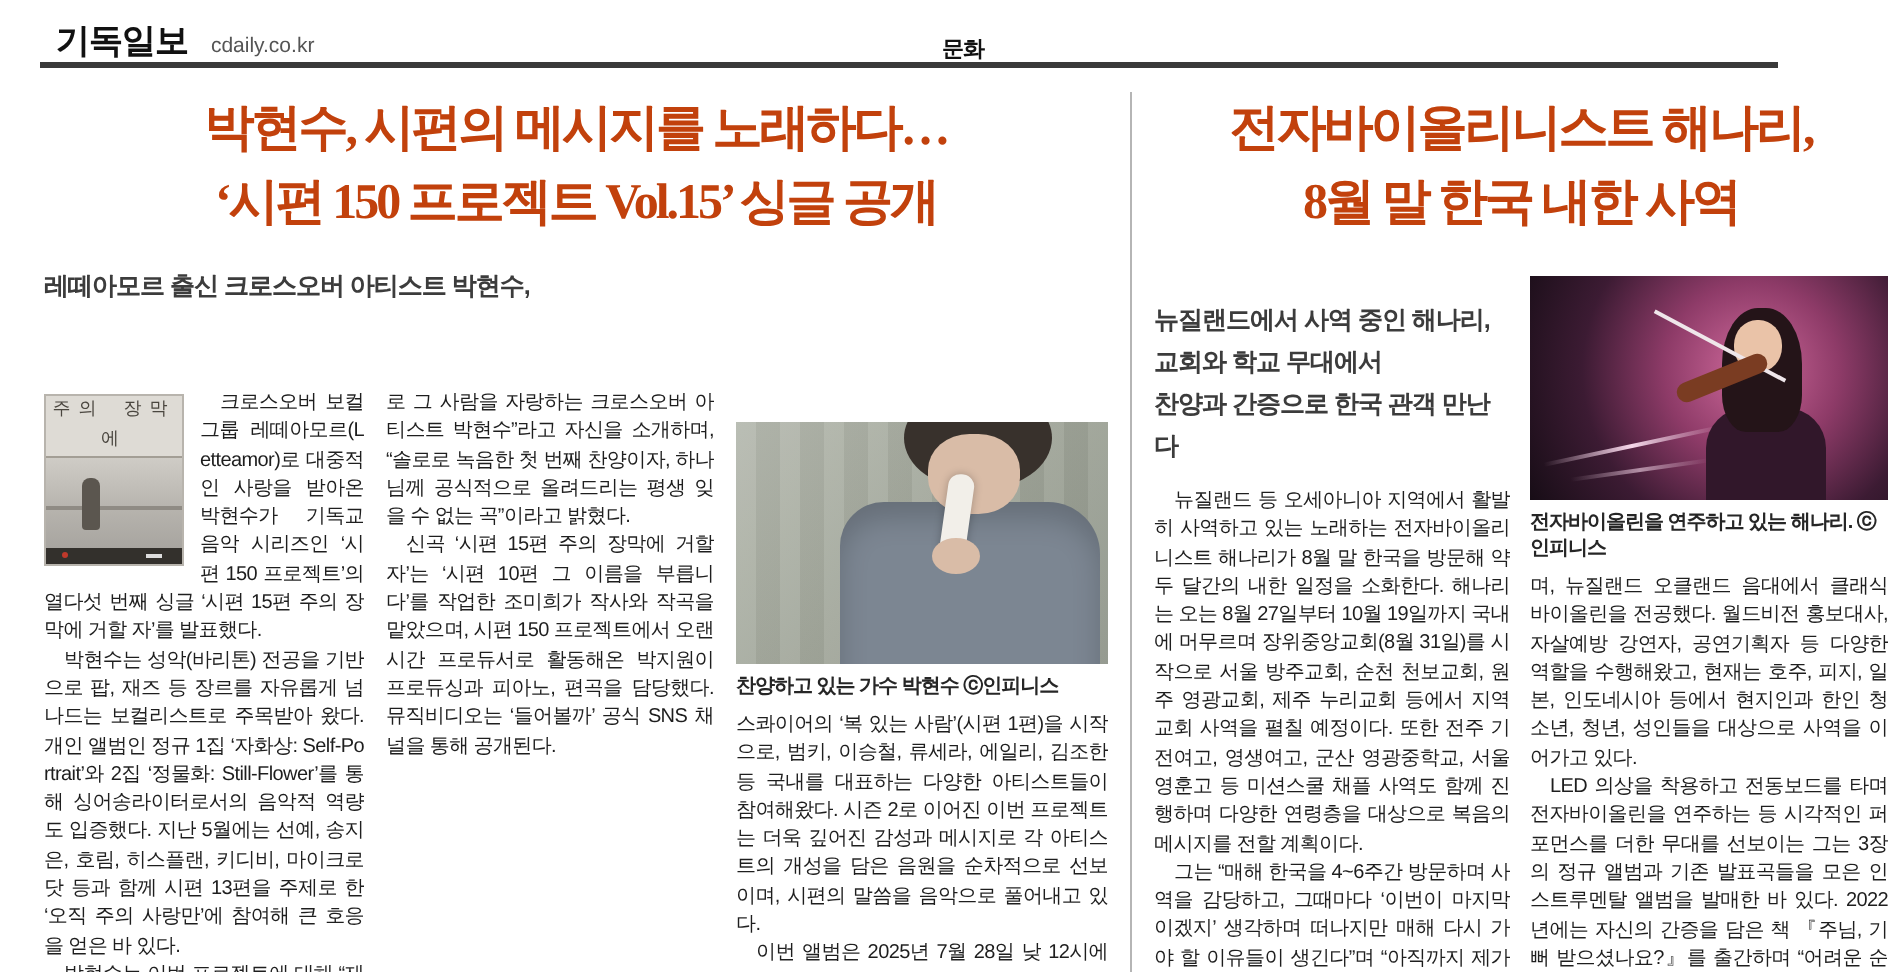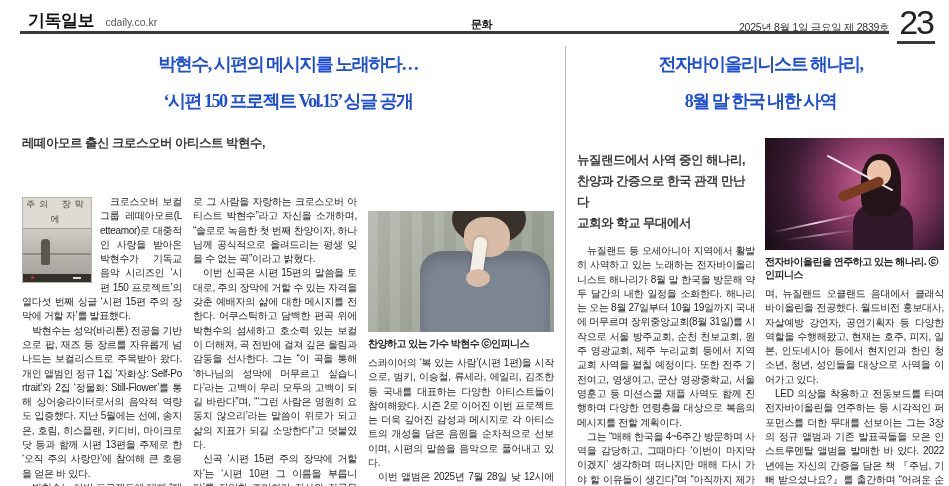--- a/index.html
+++ b/index.html
@@ -19,21 +19,21 @@
            border-bottom:3px solid #3a3a3a;padding:0 2px 2px 2px;}
   .hdr-rule{position:absolute;left:20px;right:60px;top:31px;height:3px;background:#3a3a3a;}
 
   
   .divider-v{position:absolute;left:565px;top:46px;bottom:0;width:1px;background:#b5b5b5;}
   .article-left{position:absolute;left:22px;top:42px;width:532px;height:444px;}
   .article-right{position:absolute;left:577px;top:42px;width:367px;height:444px;}
 
   .headline{margin:4px 0 0 0;text-align:center;
             font-family:"Liberation Serif","DejaVu Serif",serif;
-            font-size:18px;line-height:37px;font-weight:bold;color:#1d4ed8;letter-spacing:-1.5px;}
+            font-size:25px;line-height:37px;font-weight:bold;color:#c2410c;letter-spacing:-1.5px;}
   .lead{margin-top:13px;font-size:12.5px;line-height:21px;font-weight:bold;color:#3c3c3c;letter-spacing:-0.5px;}
 
   .body-cols{position:absolute;left:0;top:153px;display:flex;gap:11px;height:291px;overflow:hidden;}
   .colL1{width:160px;}.colL2{width:164px;}.colL3{width:186px;margin-top:16px;}
   .body-cols-r{position:absolute;left:0;top:96px;display:flex;gap:10px;height:348px;overflow:hidden;}
   .colR1{width:178px;}.colR2{width:179px;}
 
   .p{margin:0;font-size:10px;line-height:14.3px;text-align:justify;word-break:break-all;
      letter-spacing:-0.3px;color:#1e1e1e;text-indent:10px;}
   .p.cont{text-indent:0;}
@@ -91,24 +91,20 @@
 <body>
 
 <div class="page">
 
   <div class="hdr">
     <div class="mast">
       <span class="mast-name">기독일보</span>
       <span class="mast-site">cdaily.co.kr</span>
     </div>
     <div class="section">문화</div>
-    <div class="hdr-right">
-      <span class="date">2025년 8월 1일 금요일 제 2839호</span>
-      <span class="pagenum">23</span>
-    </div>
   </div>
   <div class="hdr-rule"></div>
   <div class="divider-v"></div>
 
   <section class="article-left">
     <h1 class="headline">
       <span>박현수, 시편의 메시지를 노래하다…</span><br>
       <span>‘시편 150 프로젝트 Vol.15’ 싱글 공개</span>
     </h1>
     <div class="lead">
@@ -131,21 +127,20 @@
           <div class="album-dot1"></div>
           <div class="album-dot2"></div>
         </div>
         <p class="p">크로스오버 보컬그룹 레떼아모르(Letteamor)로 대중적인 사랑을 받아온 박현수가 기독교 음악 시리즈인 ‘시편 150 프로젝트’의 열다섯 번째 싱글 ‘시편 15편 주의 장막에 거할 자’를 발표했다.</p>
         <p class="p">박현수는 성악(바리톤) 전공을 기반으로 팝, 재즈 등 장르를 자유롭게 넘나드는 보컬리스트로 주목받아 왔다. 개인 앨범인 정규 1집 ‘자화상: Self-Portrait’와 2집 ‘정물화: Still-Flower’를 통해 싱어송라이터로서의 음악적 역량도 입증했다. 지난 5월에는 선예, 송지은, 호림, 히스플랜, 키디비, 마이크로닷 등과 함께 시편 13편을 주제로 한 ‘오직 주의 사랑만’에 참여해 큰 호응을 얻은 바 있다.</p>
         <p class="p">박현수는 이번 프로젝트에 대해 “제 삶의 이유이자 가장 큰 기쁨인 찬양을 좋은 분들과 함께 나눌 수 있어 감사하고 행복하다”고 소감을 전했다. 이어 “저는 하나님을 사랑하고, 제 삶과 노래</p>
       </div>
 
       <div class="colL2">
         <p class="p cont">로 그 사람을 자랑하는 크로스오버 아티스트 박현수”라고 자신을 소개하며, “솔로로 녹음한 첫 번째 찬양이자, 하나님께 공식적으로 올려드리는 평생 잊을 수 없는 곡”이라고 밝혔다.</p>
-        <p class="p">이번 신곡은 시편 15편의 말씀을 토대로, 주의 장막에 거할 수 있는 자격을 갖춘 예배자의 삶에 대한 메시지를 전한다. 어쿠스틱하고 담백한 편곡 위에 박현수의 섬세하고 호소력 있는 보컬이 더해져, 곡 전반에 걸쳐 깊은 울림과 감동을 선사한다. 그는 “이 곡을 통해 ‘하나님의 성막에 머무르고 싶습니다’라는 고백이 우리 모두의 고백이 되길 바란다”며, “‘그런 사람은 영원히 요동치 않으리’라는 말씀이 위로가 되고 삶의 지표가 되길 소망한다”고 덧붙였다.</p>
         <p class="p">신곡 ‘시편 15편 주의 장막에 거할 자’는 ‘시편 10편 그 이름을 부릅니다’를 작업한 조미희가 작사와 작곡을 맡았으며, 시편 150 프로젝트에서 오랜 시간 프로듀서로 활동해온 박지원이 프로듀싱과 피아노, 편곡을 담당했다. 뮤직비디오는 ‘들어볼까’ 공식 SNS 채널을 통해 공개된다.</p>
 
       </div>
 
       <div class="colL3">
         <div class="photo photo-singer">
           <div class="ps-shelf"></div>
           <div class="ps-body"></div>
           <div class="ps-hair"></div>
           <div class="ps-face"></div>
@@ -164,22 +159,22 @@
     <h1 class="headline">
       <span>전자바이올리니스트 해나리,</span><br>
       <span>8월 말 한국 내한 사역</span>
     </h1>
 
     <div class="body-cols-r">
 
       <div class="colR1">
         <div class="lead" style="margin-top:12px;">
           <div>뉴질랜드에서 사역 중인 해나리,</div>
+          <div>교회와 학교 무대에서</div>
           <div>찬양과 간증으로 한국 관객 만난다</div>
-          <div>교회와 학교 무대에서</div>
         </div>
         <div style="height:10px;"></div>
         <p class="p">뉴질랜드 등 오세아니아 지역에서 활발히 사역하고 있는 노래하는 전자바이올리니스트 해나리가 8월 말 한국을 방문해 약 두 달간의 내한 일정을 소화한다. 해나리는 오는 8월 27일부터 10월 19일까지 국내에 머무르며 장위중앙교회(8월 31일)를 시작으로 서울 방주교회, 순천 천보교회, 원주 영광교회, 제주 누리교회 등에서 지역 교회 사역을 펼칠 예정이다. 또한 전주 기전여고, 영생여고, 군산 영광중학교, 서울 영훈고 등 미션스쿨 채플 사역도 함께 진행하며 다양한 연령층을 대상으로 복음의 메시지를 전할 계획이다.</p>
         <p class="p">그는 “매해 한국을 4~6주간 방문하며 사역을 감당하고, 그때마다 ‘이번이 마지막이겠지’ 생각하며 떠나지만 매해 다시 가야 할 이유들이 생긴다”며 “아직까지 제가 섬길 수 있는 영혼들과 영역이 있음에 감사하며 올해도 약 두 달간의 계획으로 들어간다. 해나리가 섬길 수 있는 교회, 학원 행사 등이 있다면 주저 말고 연락해주시길 바란다”고 전했다.</p>
 
       </div>
 
       <div class="colR2">
         <div class="photo photo-violin">
           <div class="pv-streak1"></div>

